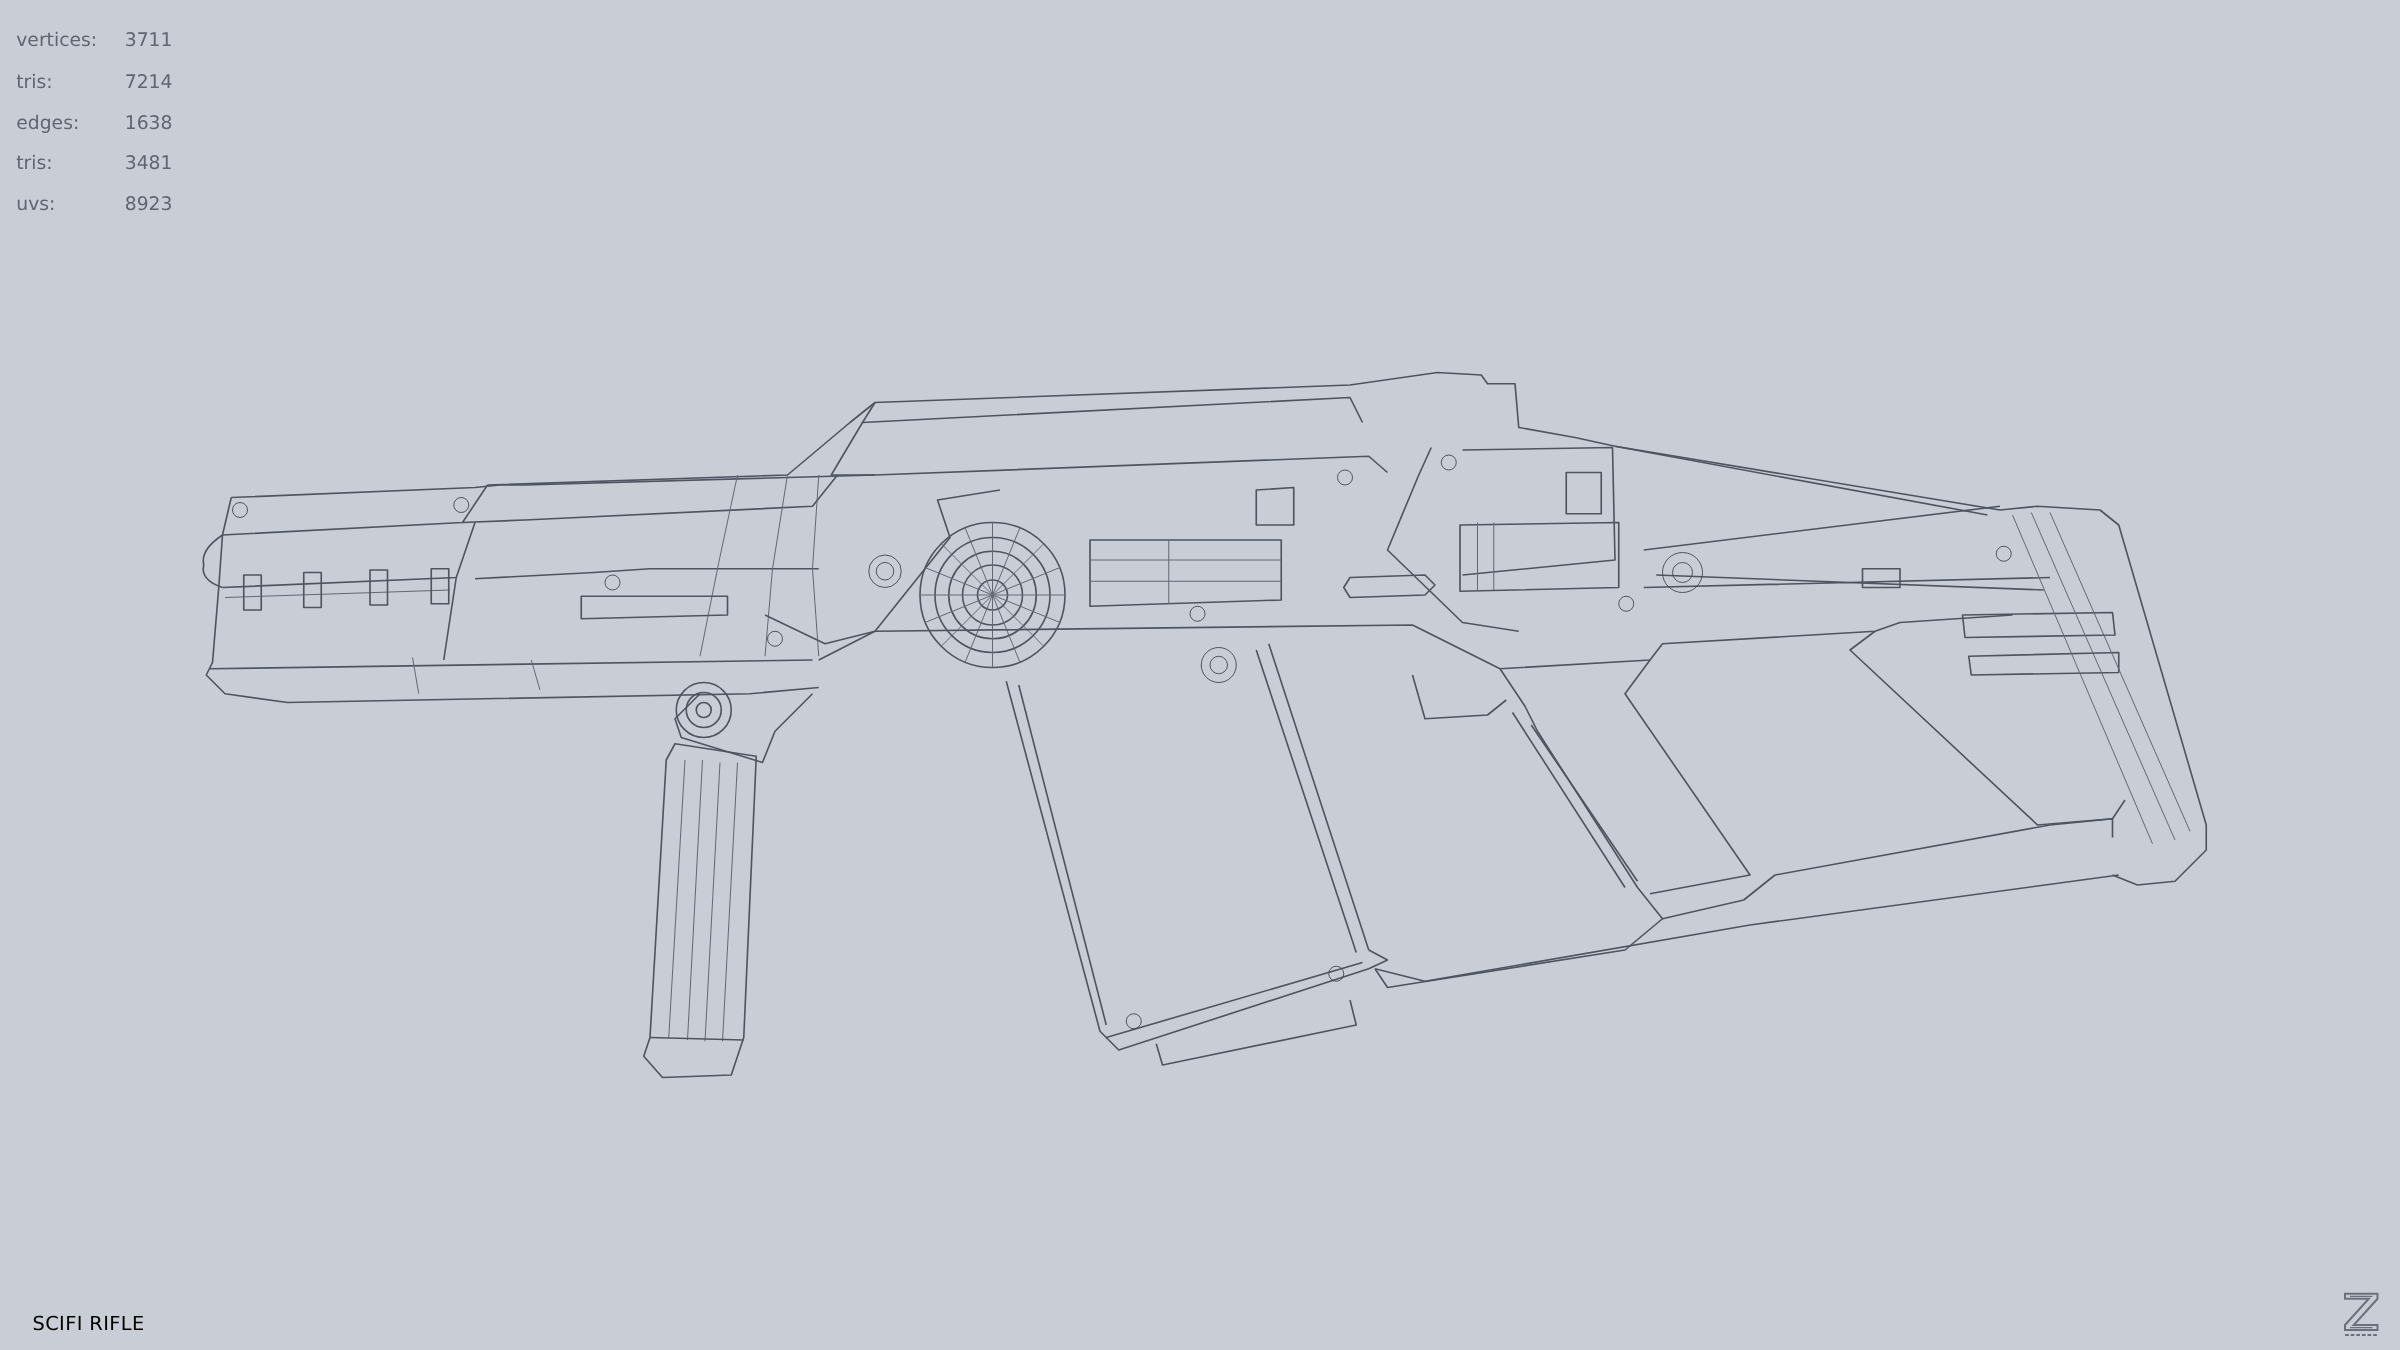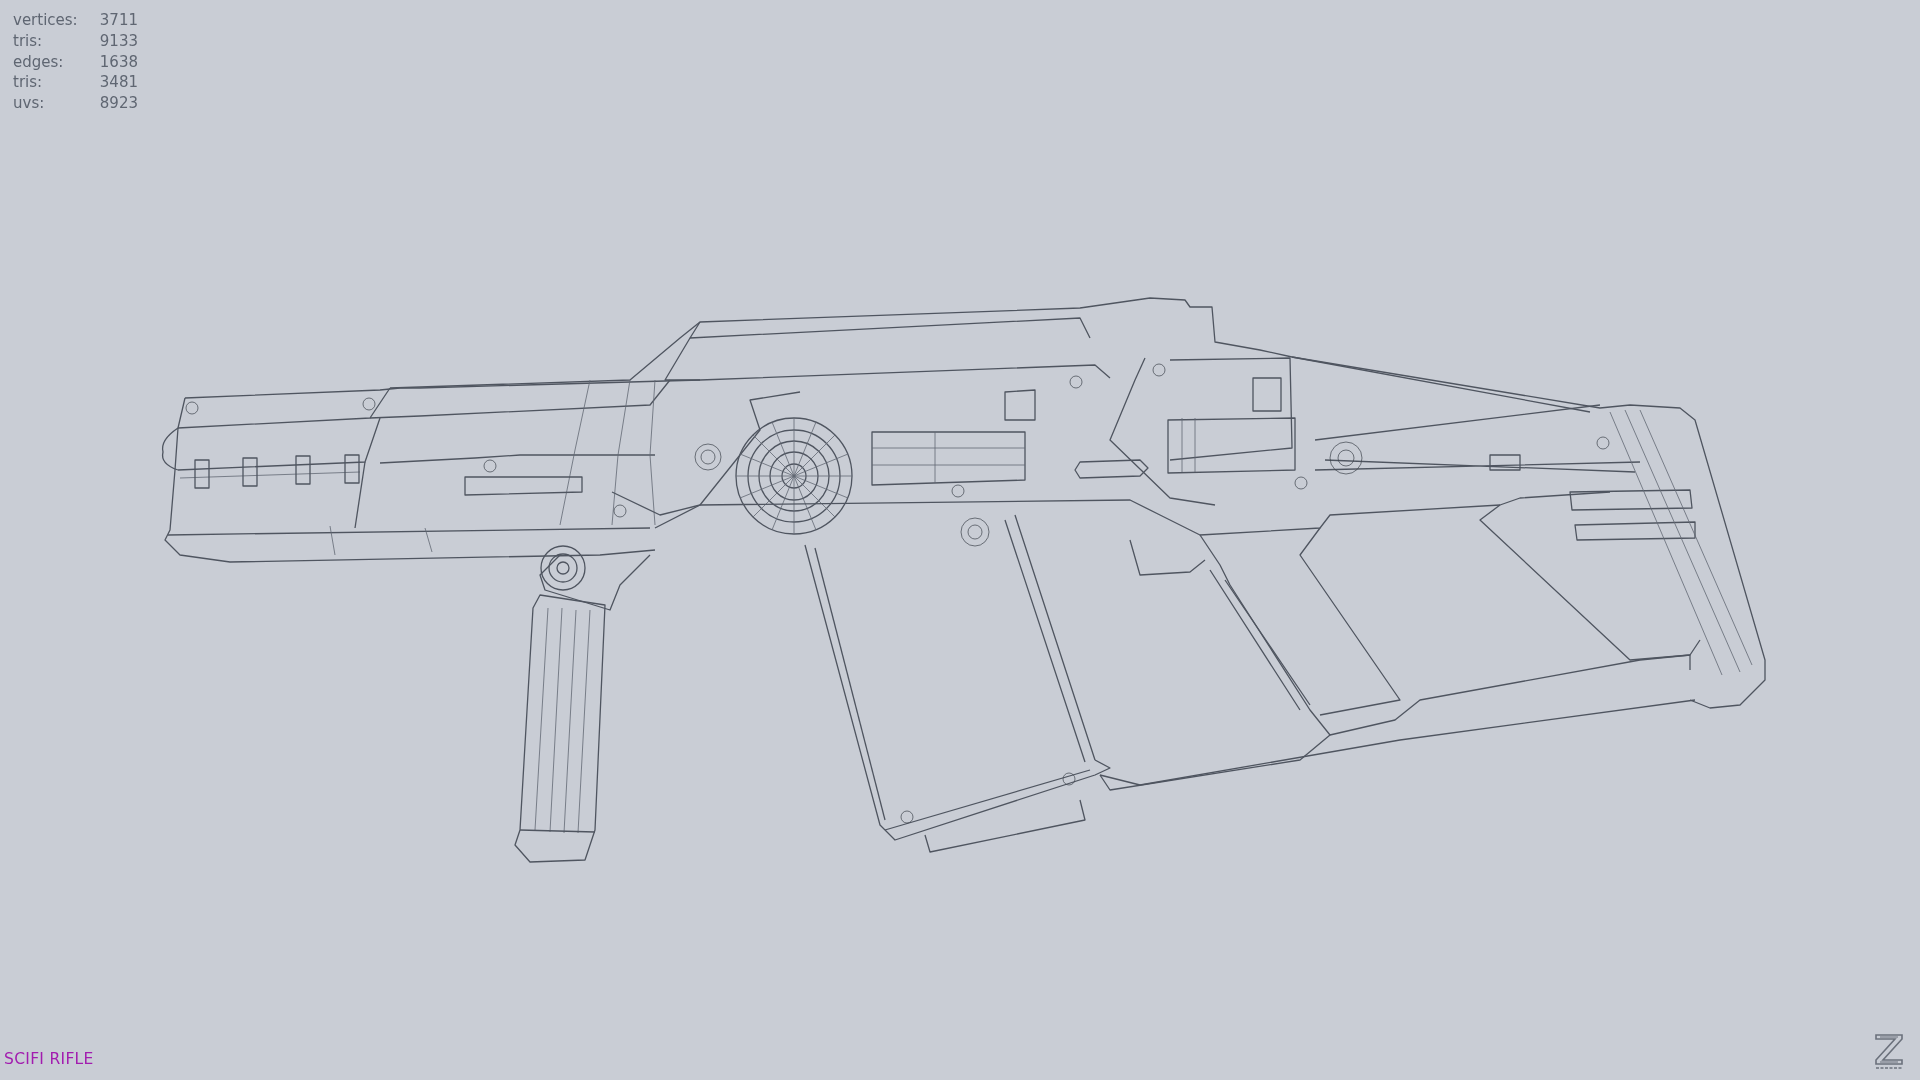--- a/index.html
+++ b/index.html
@@ -6,25 +6,25 @@
   body {
     width:1920px; height:1080px; overflow:hidden; position:relative;
     background:#c9cdd5;
     font-family:"DejaVu Sans", sans-serif;
     color:#5f6672;
   }
   .stats {
     position:absolute; left:13px; top:10px;
     font-size:15px; line-height:20.8px;
   }
-  .stat-row { display:flex; width:125px; justify-content:space-between; }
+  .stat-row { display:flex; width:125px; justify-content:space-between;margin-top:12px; }
   .stat-row .val { text-align:center; }
   .title {
-    position:absolute; left:4px; bottom:12px;
-    font-size:15.5px; letter-spacing:0.3px; color:#a21caf;
+    position:absolute; left:26px; bottom:12px;
+    font-size:15.5px; letter-spacing:0.3px; color:#000000;
   }
   .logo {
     position:absolute; right:14px; bottom:8px; width:34px; height:40px;
   }
   .viewport { position:absolute; left:0; top:0; width:1920px; height:1080px; }
   .viewport svg { width:100%; height:100%; }
   .w { fill:none; stroke:#4f5560; stroke-width:1.3; stroke-linejoin:round; }
   .wl { fill:none; stroke:#626874; stroke-width:0.8; }
   .bolt circle, .bolt line { fill:none; stroke:#3e434c; stroke-width:0.7; }
 </style>
@@ -145,21 +145,21 @@
 </svg>
 </div>
 
 <div class="stats">
   <div class="stat-row">
     <span>vertices:</span>
     <span class="val">3711</span>
   </div>
   <div class="stat-row">
     <span>tris:</span>
-    <span class="val">9133</span>
+    <span class="val">7214</span>
   </div>
   <div class="stat-row">
     <span>edges:</span>
     <span class="val">1638</span>
   </div>
   <div class="stat-row">
     <span>tris:</span>
     <span class="val">3481</span>
   </div>
   <div class="stat-row">

